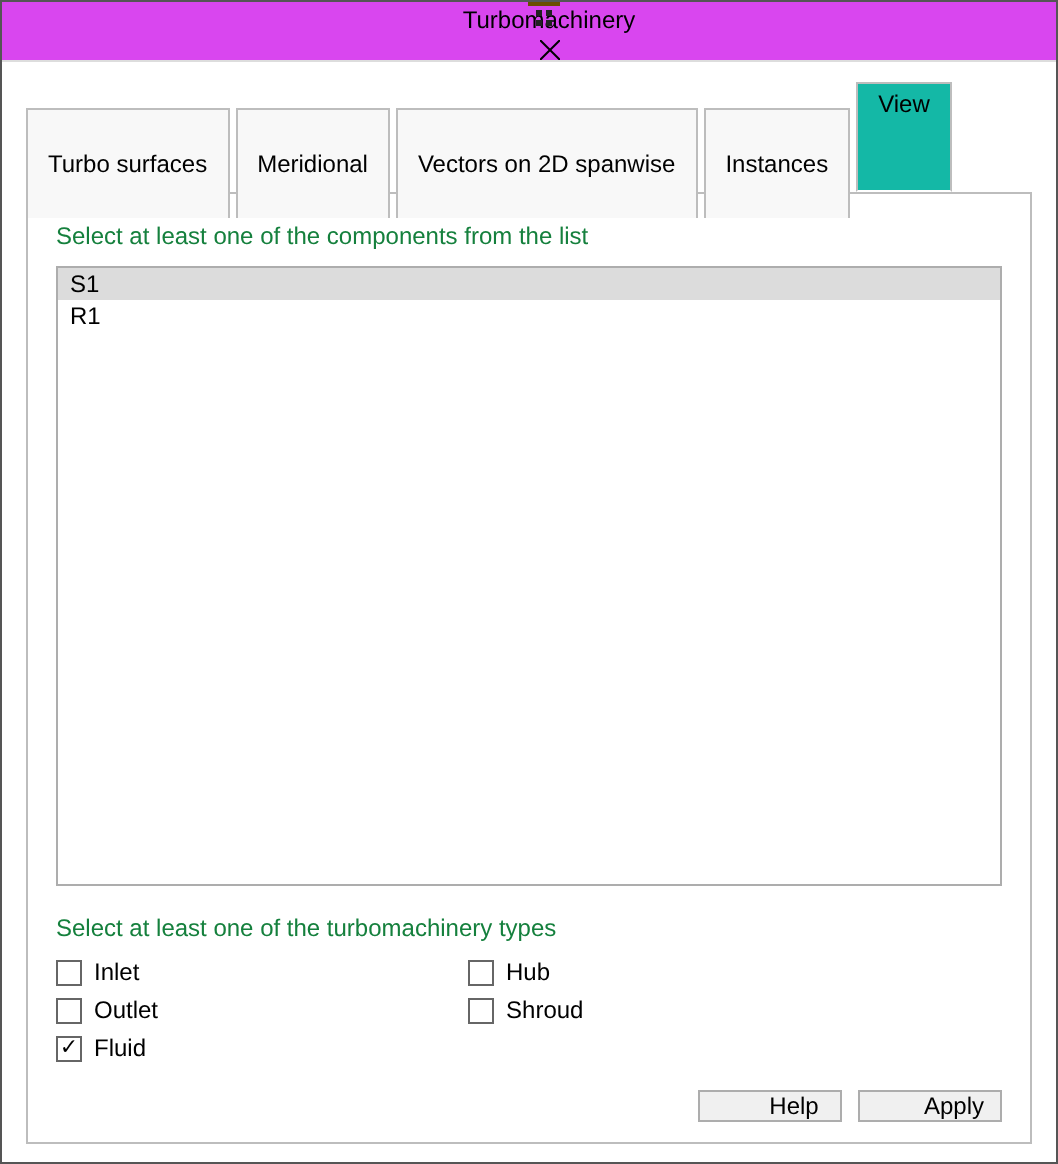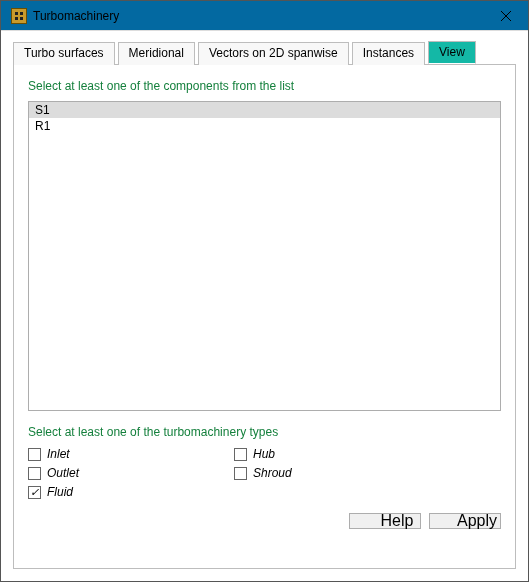--- a/index.html
+++ b/index.html
@@ -9,25 +9,26 @@
     font-size: 12px;
     background: #fff;
     width: 529px;
     height: 582px;
     border: 1px solid #555;
     display: flex;
     flex-direction: column;
   }
   .titlebar {
     height: 30px;
-    background: #0369a1;
-    display: flex;
-    align-items: center;
-    padding: 0 0 0 10px;
+    background: #d946ef;
+    display: flex;
+    align-items: center;
+    padding: 0 0 0 20px;
     border-bottom: 1px solid #ddd;
+    flex-direction: column;
   }
   .titlebar .app-icon {
     width: 16px;
     height: 16px;
     background: #c89a2c;
     border: 1px solid #6b4e00;
     margin-right: 6px;
     position: relative;
   }
   .titlebar .app-icon::after {
@@ -63,25 +64,25 @@
     display: flex;
     gap: 3px;
     margin-bottom: 0;
     position: relative;
     z-index: 1;
   }
   .tab {
     border: 1px solid #bdbdbd;
     border-bottom: none;
     background: #f8f8f8;
-    padding: 3px 10px;
+    padding: 20px 10px;
     font-size: 12px;
     cursor: pointer;
     position: relative;
-    top: 1px;
+    top: 13px;
   }
   .tab.active {
     background: #14b8a6;
     border-bottom: 1px solid #fff;
     top: 0;
     padding: 3px 10px 4px 10px;
   }
   .panel {
     flex: 1;
     border: 1px solid #bdbdbd;
@@ -116,21 +117,20 @@
     column-gap: 10px;
     row-gap: 5px;
     width: 85%;
     margin-bottom: 14px;
   }
   .cb-row {
     display: flex;
     align-items: center;
     gap: 6px;
     font-size: 12px;
-    font-style: italic;
   }
   .cb {
     width: 13px;
     height: 13px;
     border: 1px solid #666;
     background: #fff;
     display: inline-flex;
     align-items: center;
     justify-content: center;
     cursor: pointer;
@@ -144,21 +144,21 @@
   .button-row {
     display: flex;
     justify-content: flex-end;
     gap: 8px;
   }
   .btn {
     min-width: 72px;
     height: 16px;
     border: 1px solid #adadad;
     background: #f0f0f0;
-    font-size: 16px;
+    font-size: 12px;
     cursor: pointer;
     display: inline-flex;
     align-items: center;
     justify-content: center;
     padding-left: 24px;
   }
 </style>
 </head>
 <body>
 

